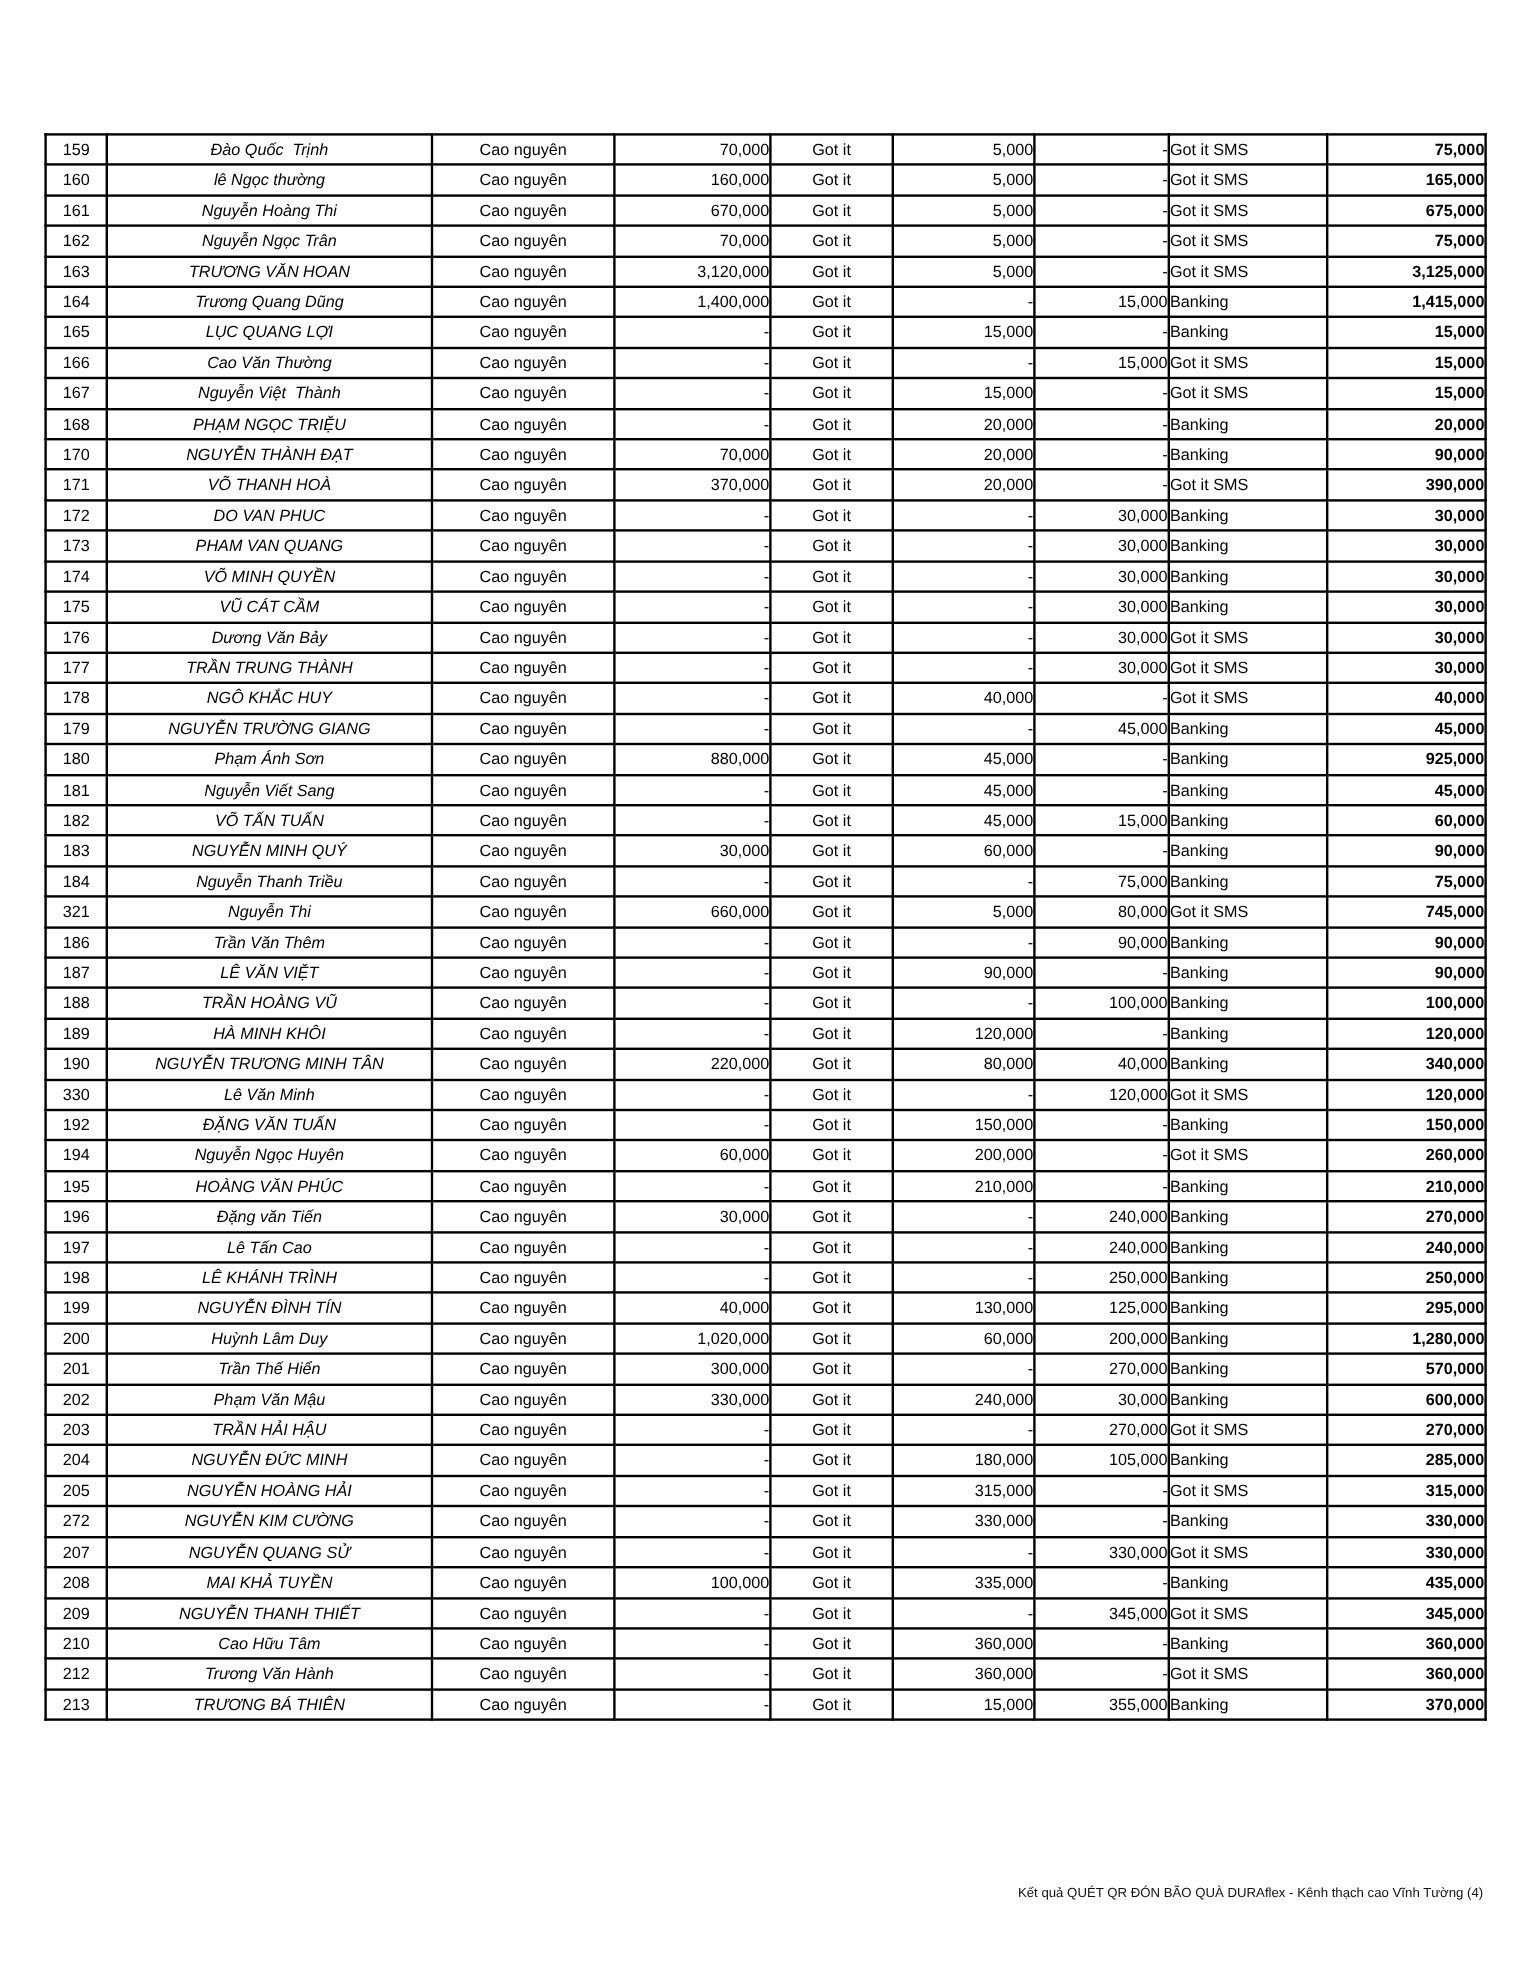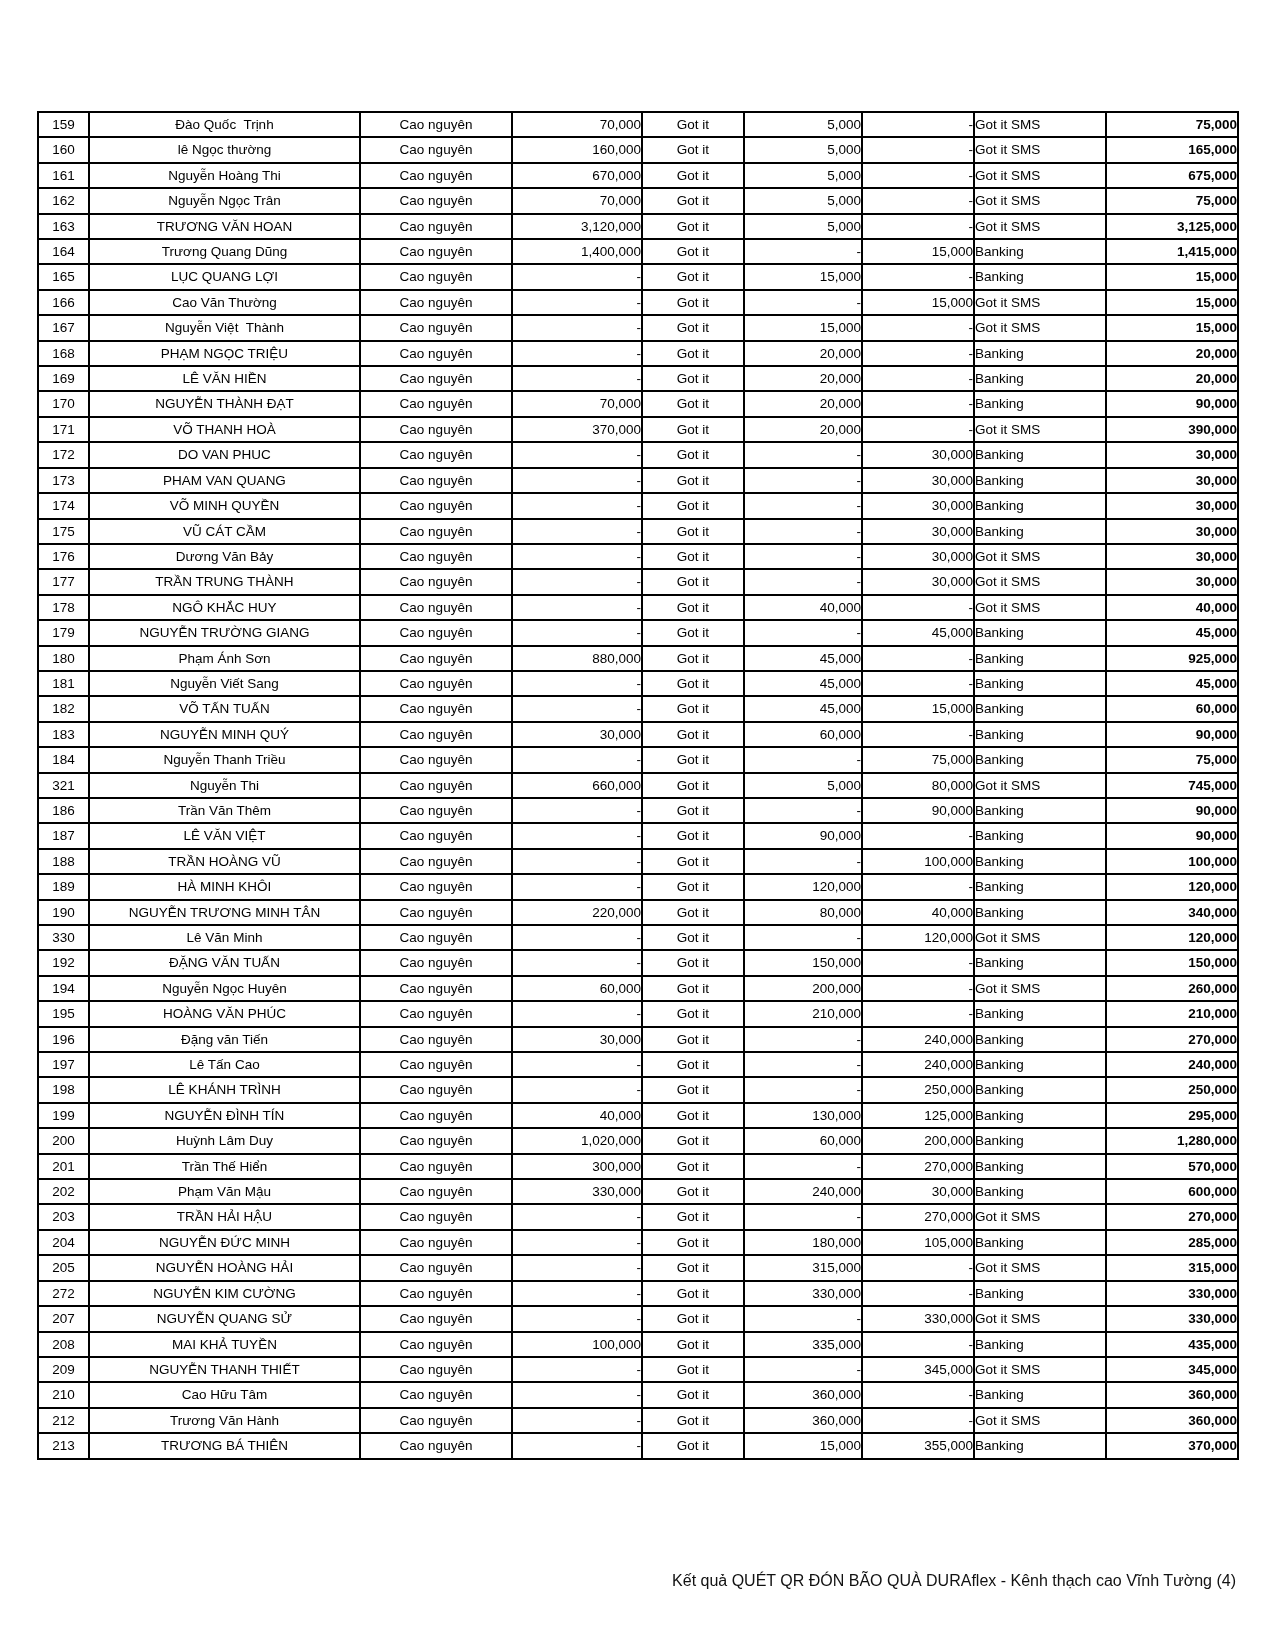--- a/index.html
+++ b/index.html
@@ -26,31 +26,31 @@
   table.results td {
     border: 2px solid #000000;
     height: 23.4px;
     padding: 0;
     font-size: 13.5px;
     line-height: 23.4px;
     vertical-align: middle;
     overflow: hidden;
     white-space: nowrap;
   }
-  table.results td:nth-child(2) { white-space: pre; }
+  table.results td:nth-child(2) { white-space: pre; font-style: italic; }
   td.c { text-align: center; }
   td.n { text-align: right; padding-right: 9px; }
   td.l { text-align: left; padding-left: 9px; }
   td.t { text-align: right; padding-right: 9px; font-weight: bold; }
   td.dash { padding-right: 26px; }
   .footer-caption {
     position: absolute;
     top: 1572px;
     right: 39px;
-    font-size: 16px;
+    font-size: 11px;
     color: #111111;
     text-align: center;
   }
 </style>
 </head>
 <body>
 
 <div class="page">
 
   <div class="results-table-wrap">
@@ -171,31 +171,20 @@
             <td class="c">PHẠM NGỌC TRIỆU</td>
             <td class="c">Cao nguyên</td>
             <td class="n dash">-</td>
             <td class="c">Got it</td>
             <td class="n">20,000</td>
             <td class="n dash">-</td>
             <td class="l">Banking</td>
             <td class="t">20,000</td>
           </tr>
           <tr>
-            <td class="c">169</td>
-            <td class="c">LÊ VĂN HIỀN</td>
-            <td class="c">Cao nguyên</td>
-            <td class="n dash">-</td>
-            <td class="c">Got it</td>
-            <td class="n">20,000</td>
-            <td class="n dash">-</td>
-            <td class="l">Banking</td>
-            <td class="t">20,000</td>
-          </tr>
-          <tr>
             <td class="c">170</td>
             <td class="c">NGUYỄN THÀNH ĐẠT</td>
             <td class="c">Cao nguyên</td>
             <td class="n">70,000</td>
             <td class="c">Got it</td>
             <td class="n">20,000</td>
             <td class="n dash">-</td>
             <td class="l">Banking</td>
             <td class="t">90,000</td>
           </tr>

